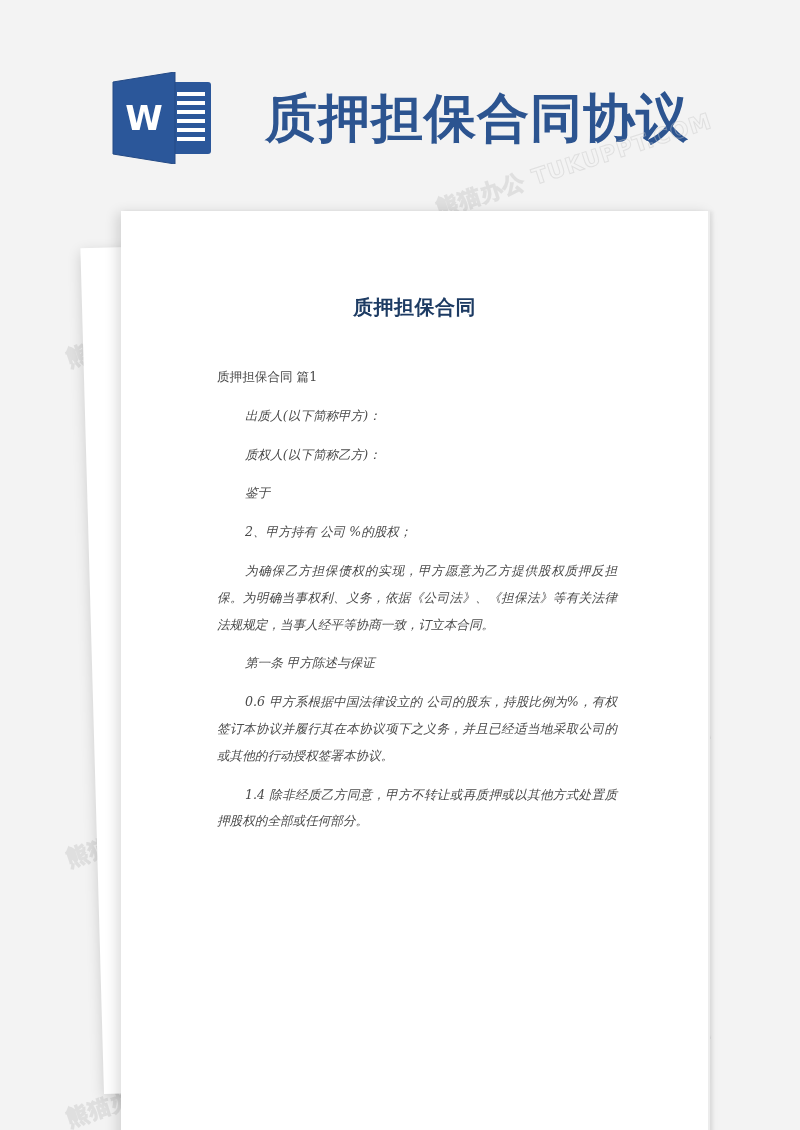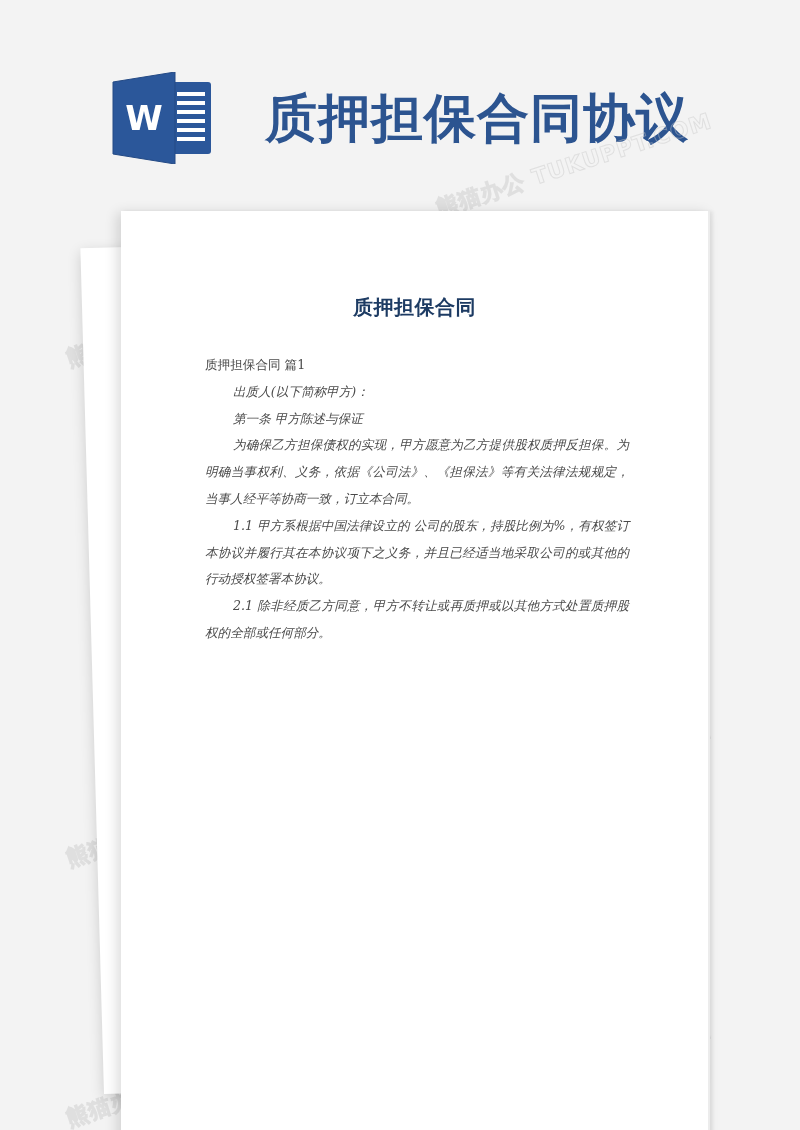--- a/index.html
+++ b/index.html
@@ -85,21 +85,21 @@
       position: absolute;
       left: 84px;
       top: 141px;
       width: 424px;
       font-family: "DejaVu Serif", "Liberation Serif", serif;
       font-size: 12.6px;
       line-height: 26.8px;
       color: #4a4a4a;
     }
     .doc-body p {
-      margin: 0;
+      margin: 12px;
       text-align: justify;
       text-align-last: left;
     }
     .doc-body p.indent {
       text-indent: 28px;
       font-style: italic;
     }
   </style>
 </head>
 <body>
@@ -133,18 +133,21 @@
 <div class="watermark" style="left:60px; top:1060px;">熊猫办公 TUKUPPT.COM</div>
 <div class="watermark" style="left:430px; top:1060px;">熊猫办公 TUKUPPT.COM</div>
 
 <div class="page-back"></div>
 
 <div class="page-front">
   <div class="doc-title">质押担保合同</div>
   <div class="doc-body">
     <p>质押担保合同 篇1</p>
     <p class="indent">出质人(以下简称甲方)：</p>
+    <p class="indent">质权人(以下简称乙方)：</p>
+    <p class="indent">鉴于</p>
+    <p class="indent">2、甲方持有 公司 %的股权；</p>
+    <p class="indent">为确保乙方担保债权的实现，甲方愿意为乙方提供股权质押反担保。为明确当事权利、义务，依据《公司法》、《担保法》等有关法律法规规定，当事人经平等协商一致，订立本合同。</p>
     <p class="indent">第一条 甲方陈述与保证</p>
-    <p class="indent">为确保乙方担保债权的实现，甲方愿意为乙方提供股权质押反担保。为明确当事权利、义务，依据《公司法》、《担保法》等有关法律法规规定，当事人经平等协商一致，订立本合同。</p>
-    <p class="indent">1.1 甲方系根据中国法律设立的 公司的股东，持股比例为%，有权签订本协议并履行其在本协议项下之义务，并且已经适当地采取公司的或其他的行动授权签署本协议。</p>
-    <p class="indent">2.1 除非经质乙方同意，甲方不转让或再质押或以其他方式处置质押股权的全部或任何部分。</p>
+    <p class="indent">0.6 甲方系根据中国法律设立的 公司的股东，持股比例为%，有权签订本协议并履行其在本协议项下之义务，并且已经适当地采取公司的或其他的行动授权签署本协议。</p>
+    <p class="indent">1.4 除非经质乙方同意，甲方不转让或再质押或以其他方式处置质押股权的全部或任何部分。</p>
   </div>
 </div>
 
 </body></html>

